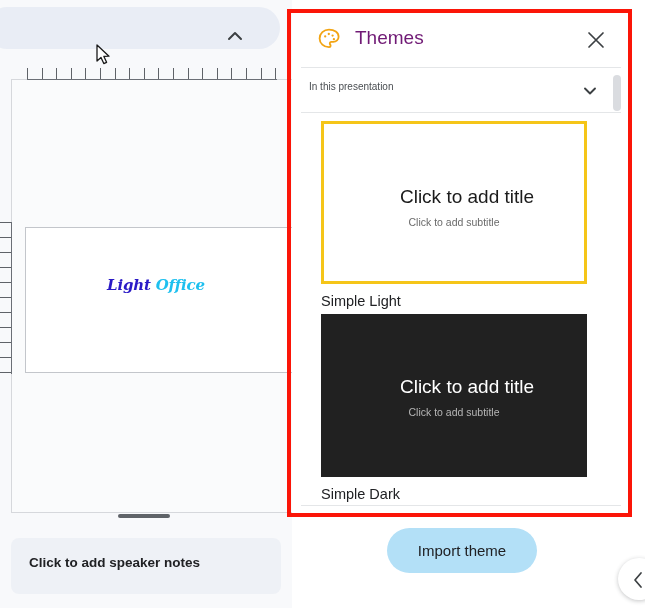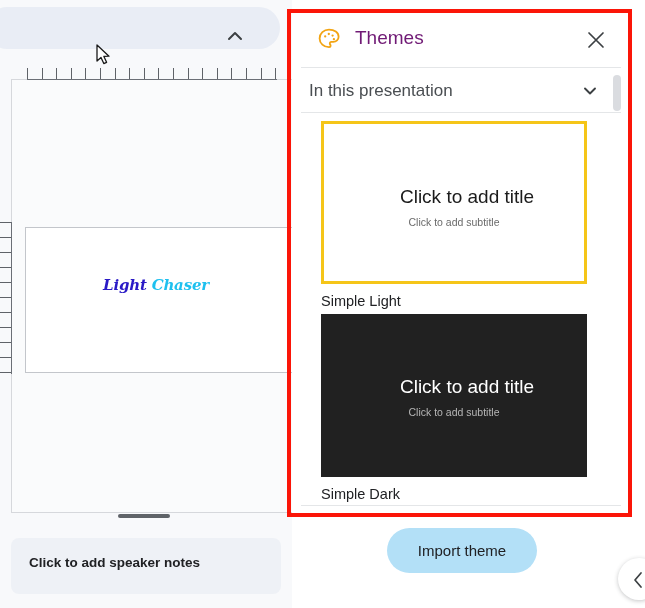--- a/index.html
+++ b/index.html
@@ -234,21 +234,21 @@
     top: 68px;
     width: 320px;
     height: 44px;
     background: #ffffff;
     cursor: pointer;
   }
   #source-label {
     position: absolute;
     left: 8px;
     top: 13px;
-    font-size: 17px;
+    font-size: 10px;
     color: #4a4e52;
   }
   #source-chevron {
     position: absolute;
     left: 281px;
     top: 15px;
     width: 16px;
     height: 16px;
   }
   #source-divider {
@@ -436,21 +436,21 @@
       <div class="tick" style="top: 90px;"></div>
       <div class="tick" style="top: 105px;"></div>
       <div class="tick" style="top: 120px;"></div>
       <div class="tick" style="top: 135px;"></div>
       <div class="tick" style="top: 150px;"></div>
     </div>
 
   <div id="slide">
     <div id="slide-title">
       <span class="w1">Light</span>
-      <span class="w2">Chaser</span>
+      <span class="w2">Office</span>
     </div>
   </div>
 
   <div id="notes-handle"></div>
 
   <div id="notes-box">
     <div id="notes-text">Click to add speaker notes</div>
   </div>
 
   <div id="cursor">

